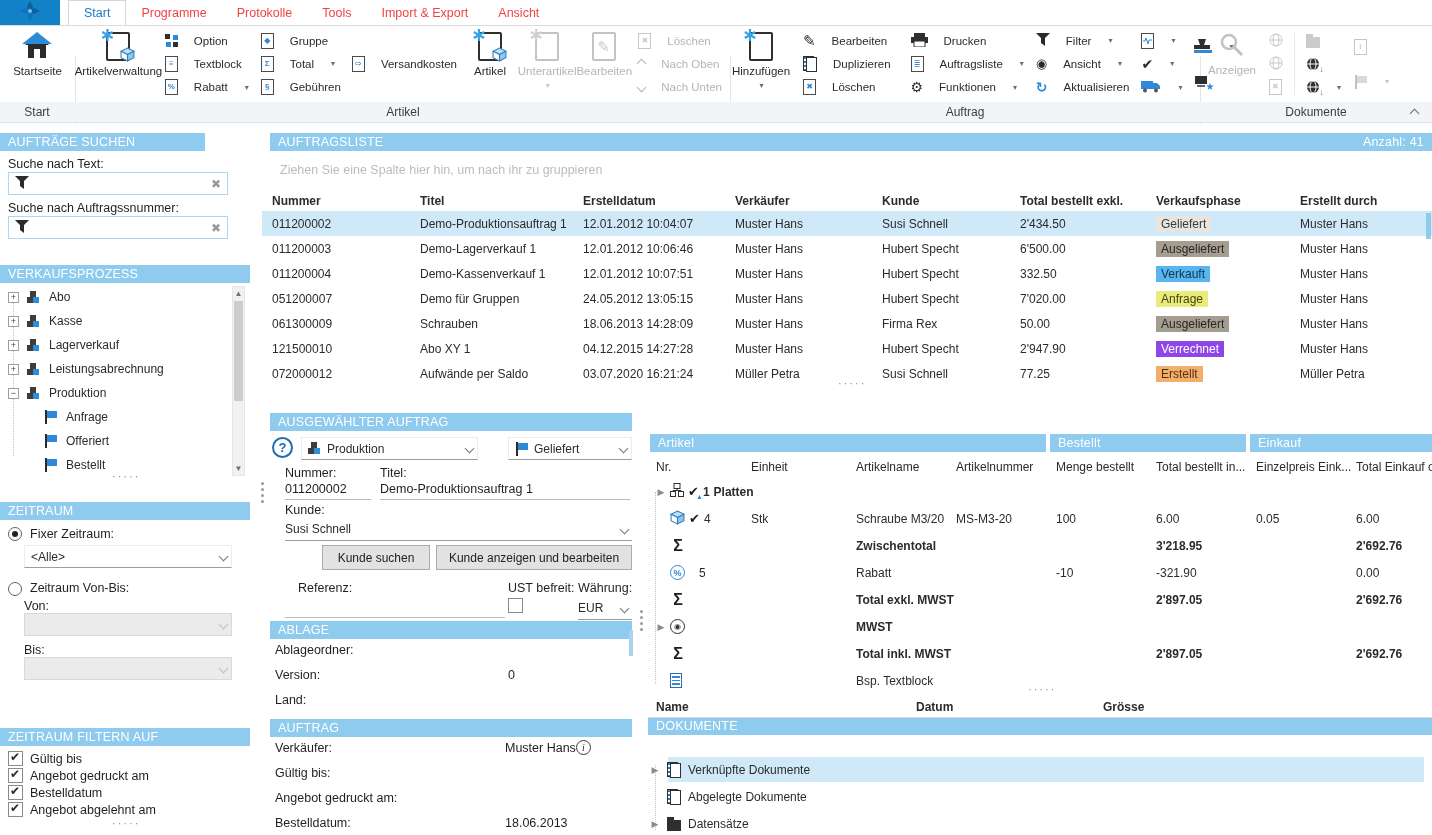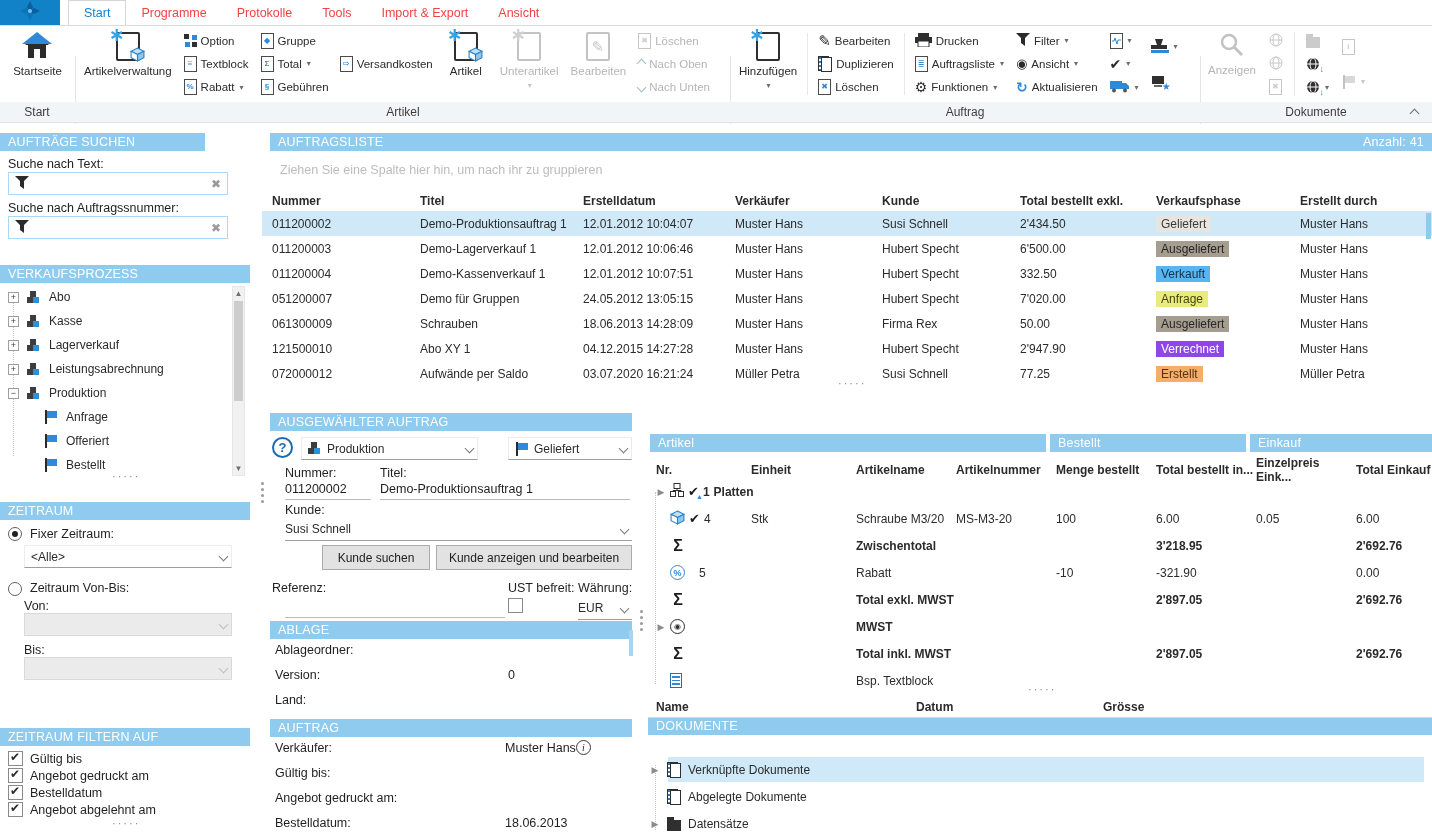--- a/index.html
+++ b/index.html
@@ -11,21 +11,21 @@
 .tab{padding:0 15px;display:flex;align-items:center;font-size:12.5px;color:#ef4444;background:transparent}
 .tab.active{background:#fff;color:#1a7dc5;border:1px solid #d6d6d6;border-bottom:none;margin-left:8px}
 
 .ribbon{position:absolute;left:0;top:26px;width:1432px;height:76px;background:#fff}
 .rgroup{position:absolute;top:0;height:76px;display:flex;align-items:stretch;padding:1px 3px}
 .gsep{position:absolute;top:30px;width:1px;height:68px;background:#e4e4e4}
 .vsep{width:1px;background:#e8e8e8;margin:6px 3px}
 .bigbtn{display:flex;flex-direction:column;align-items:center;justify-content:flex-start;padding:5px 5px 1px;gap:4px;min-width:54px;font-size:11.5px}
 .bigbtn .lbl{text-align:center;line-height:1.05}
 .scol{display:flex;flex-direction:column;justify-content:space-around;padding:2px 1px}
-.sbtn{display:flex;align-items:center;gap:4px;font-size:11.5px;height:22px;padding:0 4px;white-space:nowrap}
+.sbtn{display:flex;align-items:center;gap:16px;font-size:11.5px;height:22px;padding:0 4px;white-space:nowrap}
 .darr{color:#6d6d6d;font-size:8px;margin-left:1px}
 .dis{color:#b5b5b5}
 .dis .darr{color:#c6c6c6}
 .caps{position:absolute;left:0;top:102px;width:1432px;height:21px;background:#f2f5f8;border-bottom:1px solid #e2e2e2;font-size:12px;color:#3c3c3c}
 .cap{position:absolute;top:3px;transform:translateX(-50%)}
 
 .bigdoc{position:relative;width:24px;height:29px;border:2px solid #2f2f2f;background:#fff;border-radius:2px}
 .bigdoc .spark{position:absolute;left:-9px;top:-11px;color:#35a2e6;font-size:19px;font-weight:bold}
 .bigdoc .cub{position:absolute;right:-7px;bottom:-5px}
 .bigdoc.grey{border-color:#c3c3c3}
@@ -102,21 +102,21 @@
 .selrow{background:#cfe9f8}
 .badge{display:inline-block;padding:1px 5px;justify-self:start}
 .b-geliefert{background:#e8e5e1;color:#3a3a3a}
 .b-ausgeliefert{background:#a59d90;color:#262626}
 .b-verkauft{background:#58b5f0;color:#10324c}
 .b-anfrage{background:#e9ec7a;color:#45450f}
 .b-verrechnet{background:#8f46e8;color:#fff}
 .b-erstellt{background:#f2ae6a;color:#553110}
 
 .agrid{position:absolute;display:grid;grid-template-columns:95px 105px 100px 100px 100px 100px 100px 1fr;align-items:center;padding-left:8px;height:27px;width:784px}
-.ahead{font-weight:bold;height:22px}
+.ahead{font-weight:normal;height:22px}
 .acell0{display:flex;align-items:center;gap:4px}
 .bold{font-weight:bold}
 
 .dgrid{position:absolute;display:grid;grid-template-columns:260px 187px 1fr;align-items:center;padding-left:8px;height:26px;width:784px}
 .dhead{font-weight:bold;border-bottom:1px solid #d9d9d9;height:22px}
 .drow{position:absolute;display:flex;align-items:center;gap:7px;height:25px}
 .dotline{position:absolute;width:0;border-left:1px dotted #c3c3c3}
 </style>
 </head>
 <body>
@@ -675,21 +675,21 @@
 <div class="combo" style="left:285px;top:518px;width:347px;border-top:none;border-left:none;border-right:none;padding-left:0">
   <span class="val">Susi Schnell</span>
   <span class="chev"></span>
 </div>
 <div class="btn" style="left:322px;top:545px;width:108px;height:25px">
     <span>Kunde suchen</span>
   </div>
 <div class="btn" style="left:436px;top:545px;width:196px;height:25px">
     <span>Kunde anzeigen und bearbeiten</span>
   </div>
-<div class="lab" style="left:272px;top:581px">Referenz:</div>
+<div class="lab" style="left:298px;top:581px">Referenz:</div>
 <div class="lab uline" style="left:285px;top:600px;width:220px;height:18px"></div>
 <div class="lab" style="left:508px;top:581px">UST befreit:</div>
 <span class="check" style="left:508px;top:598px"></span>
 <div class="lab" style="left:578px;top:581px">Währung:</div>
 <div class="combo" style="left:578px;top:597px;width:54px;border-top:none;border-left:none;border-right:none;padding-left:0">
   <span class="val">EUR</span>
   <span class="chev"></span>
 </div>
 
 <div class="bar" style="left:270px;top:621px;width:362px">

